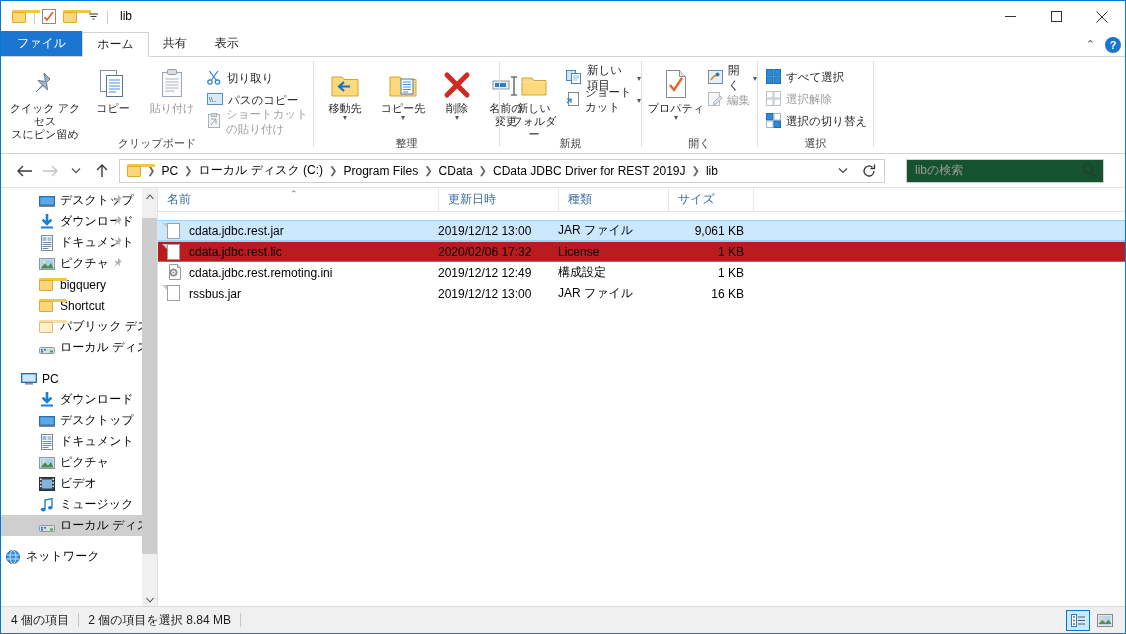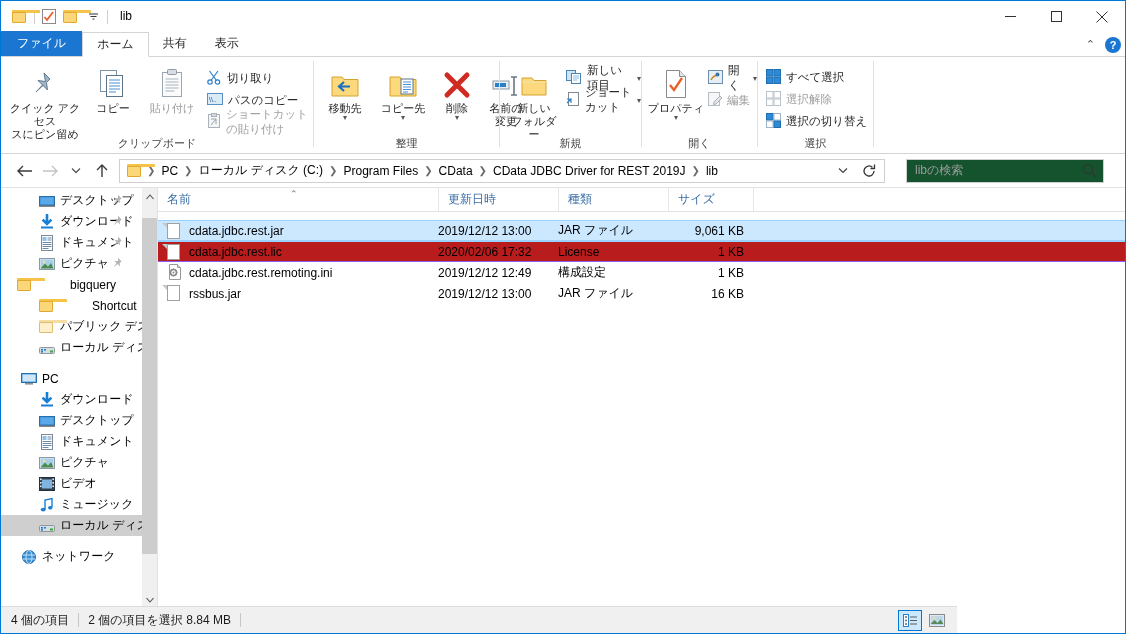--- a/index.html
+++ b/index.html
@@ -217,21 +217,21 @@
     position: absolute; left: 0; top: 0; width: 13px; height: 16px;
     background: #fff; border: 1px solid #a0a0a0;
   }
   .doc-ico .fold {
     position: absolute; right: 0; top: 0; width: 0; height: 0;
     border-left: 5px solid transparent; border-top: 5px solid #c8c8c8;
   }
 
   
   .statusbar {
-    position: absolute; left: 0; bottom: 0; width: 956px; height: 27px;
+    position: absolute; left: 0; bottom: 0; width: 1124px; height: 27px;
     background: #f0f0f0; border-top: 1px solid #dcdcdc;
     display: flex; align-items: center;
   }
   .st-text { font-size: 12px; color: #1b1b1b; padding-left: 10px; }
   .st-sep { width: 1px; height: 14px; background: #c6c6c6; margin: 0 9px; }
   .view-btns {
     position: absolute; right: 8px; top: 3px; display: flex; gap: 3px;
   }
   .view-btn {
     width: 24px; height: 21px; display: flex; align-items: center; justify-content: center;
@@ -664,30 +664,30 @@
                 <rect x="1.5" y="3.5" width="13" height="9" fill="#a8cfe8"></rect>
                 <path d="M1.5 12.5l4.5-5 3 3.2 3-3.7 2.5 5.5z" fill="#4c8a4c"></path>
                 <circle cx="5" cy="6" r="1.3" fill="#f3e49a"></circle>
               </svg>
             </span>
             <span class="ni-lbl">ピクチャ</span>
             <span class="pin"><svg width="11" height="11" viewBox="0 0 11 11">
                 <path d="M6 0.8 L9.6 4.4 L7.6 6 L8 9.4 L5.6 7 L1.4 10.4 L4.6 6 L2.2 3.8 L6 4.2 Z" fill="#b3b3b3"></path>
               </svg></span>
           </div>
-          <div class="navitem" style="padding-left: 16px; gap: 32px;">
+          <div class="navitem" style="padding-left: 38px;">
             <span class="ni-ico">
               <span class="folder-ico">
                 <span class="tab"></span>
                 <span class="body"></span>
               </span>
             </span>
             <span class="ni-lbl">bigquery</span>
           </div>
-          <div class="navitem" style="padding-left: 38px; gap: 32px;">
+          <div class="navitem" style="padding-left: 38px;">
             <span class="ni-ico">
               <span class="folder-ico">
                 <span class="tab"></span>
                 <span class="body"></span>
               </span>
             </span>
             <span class="ni-lbl">Shortcut</span>
           </div>
           <div class="navitem" style="padding-left: 38px;">
             <span class="ni-ico">
@@ -796,21 +796,21 @@
                 <rect x="0.5" y="7.5" width="15" height="6" rx="1" fill="#d8dde2" stroke="#90989f"></rect>
                 <rect x="2" y="9" width="2" height="1.6" fill="#2a7fc9"></rect>
                 <rect x="5" y="9" width="2" height="1.6" fill="#2a7fc9"></rect>
                 <rect x="2" y="11" width="2" height="1.6" fill="#2a7fc9"></rect>
                 <rect x="11" y="10.5" width="3" height="2" fill="#3aa83a"></rect>
               </svg>
             </span>
             <span class="ni-lbl">ローカル ディスク (C</span>
           </div>
           <div class="divider-gap"></div>
-          <div class="navitem" style="padding-left: 20px;">
+          <div class="navitem" style="padding-left: 4px;">
             <span class="ni-ico">
               <svg width="16" height="16" viewBox="0 0 16 16">
                 <circle cx="8" cy="8" r="6.5" fill="#3a8fd9" stroke="#2a6ea8"></circle>
                 <ellipse cx="8" cy="8" rx="3" ry="6.5" fill="none" stroke="#cfe6f7" stroke-width="0.9"></ellipse>
                 <path d="M1.8 6h12.4M1.8 10h12.4" stroke="#cfe6f7" stroke-width="0.9"></path>
               </svg>
             </span>
             <span class="ni-lbl">ネットワーク</span>
           </div>
         </div>

